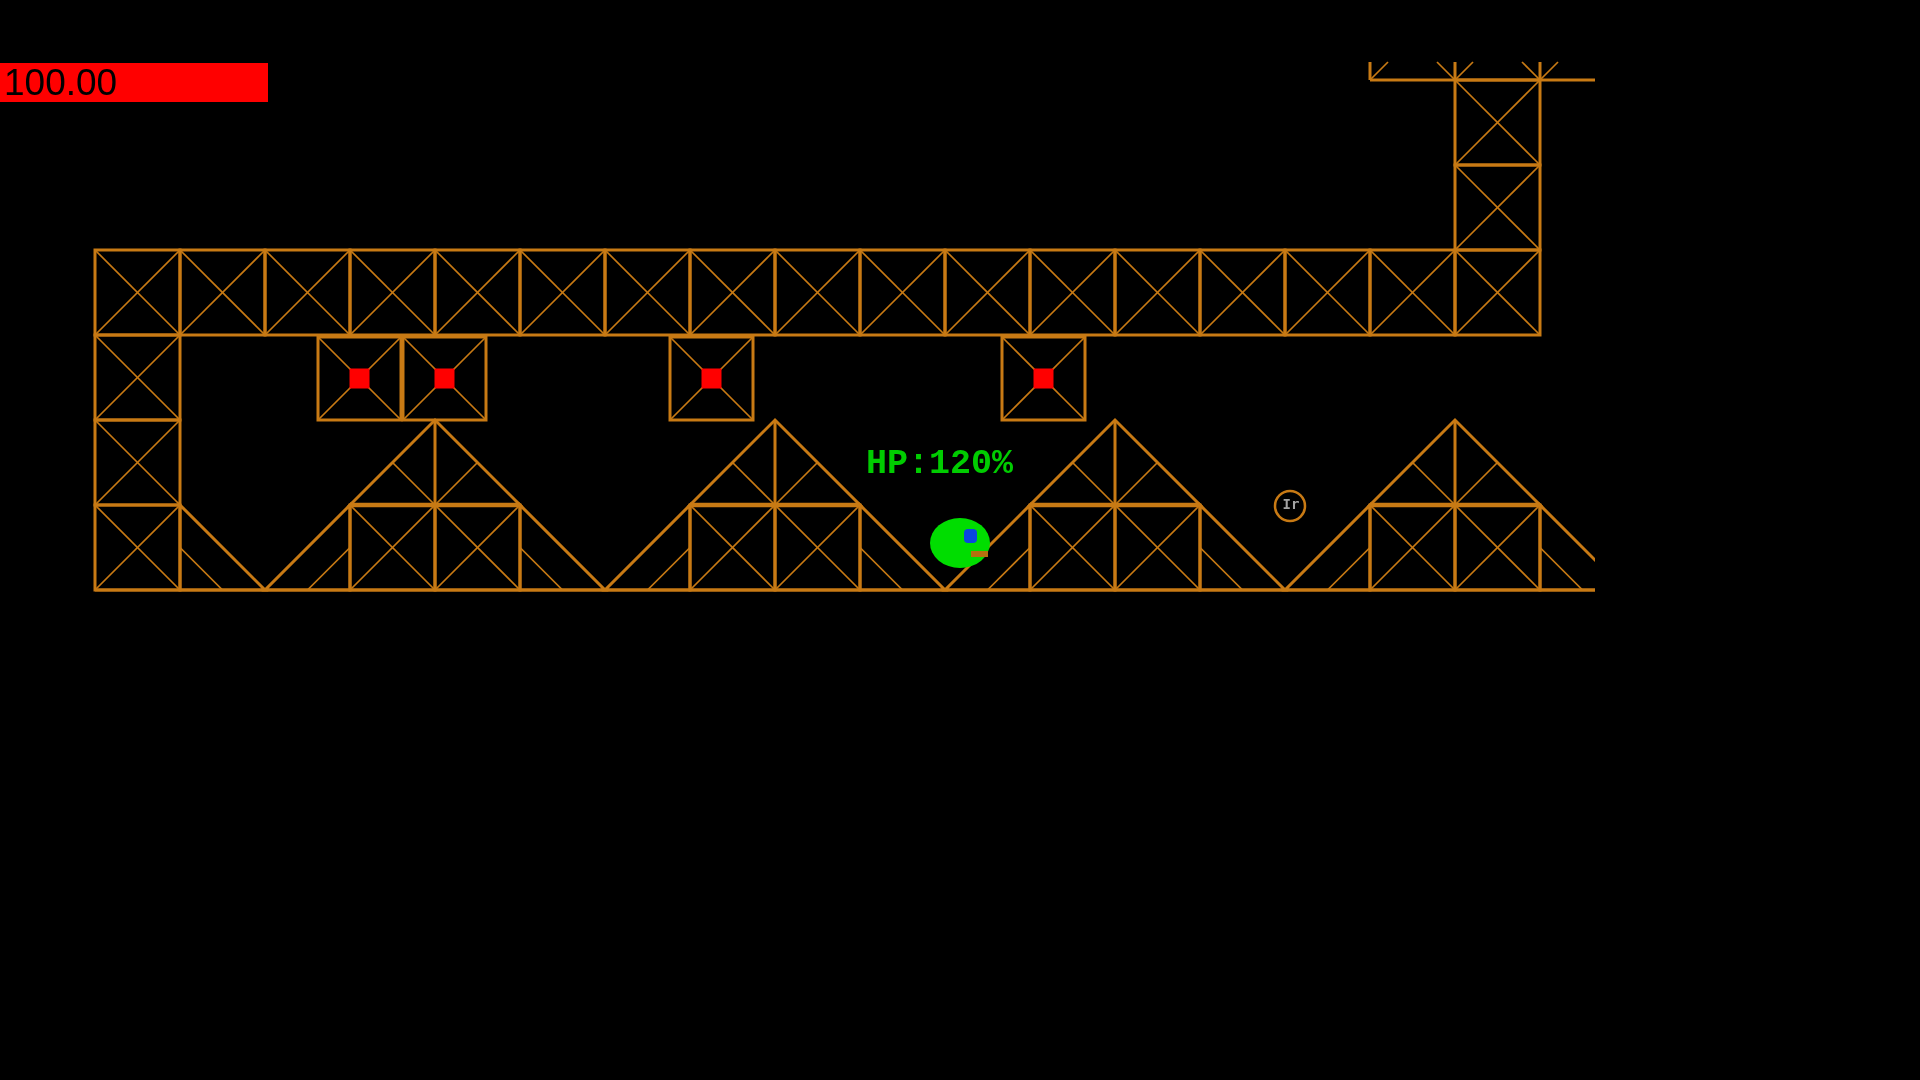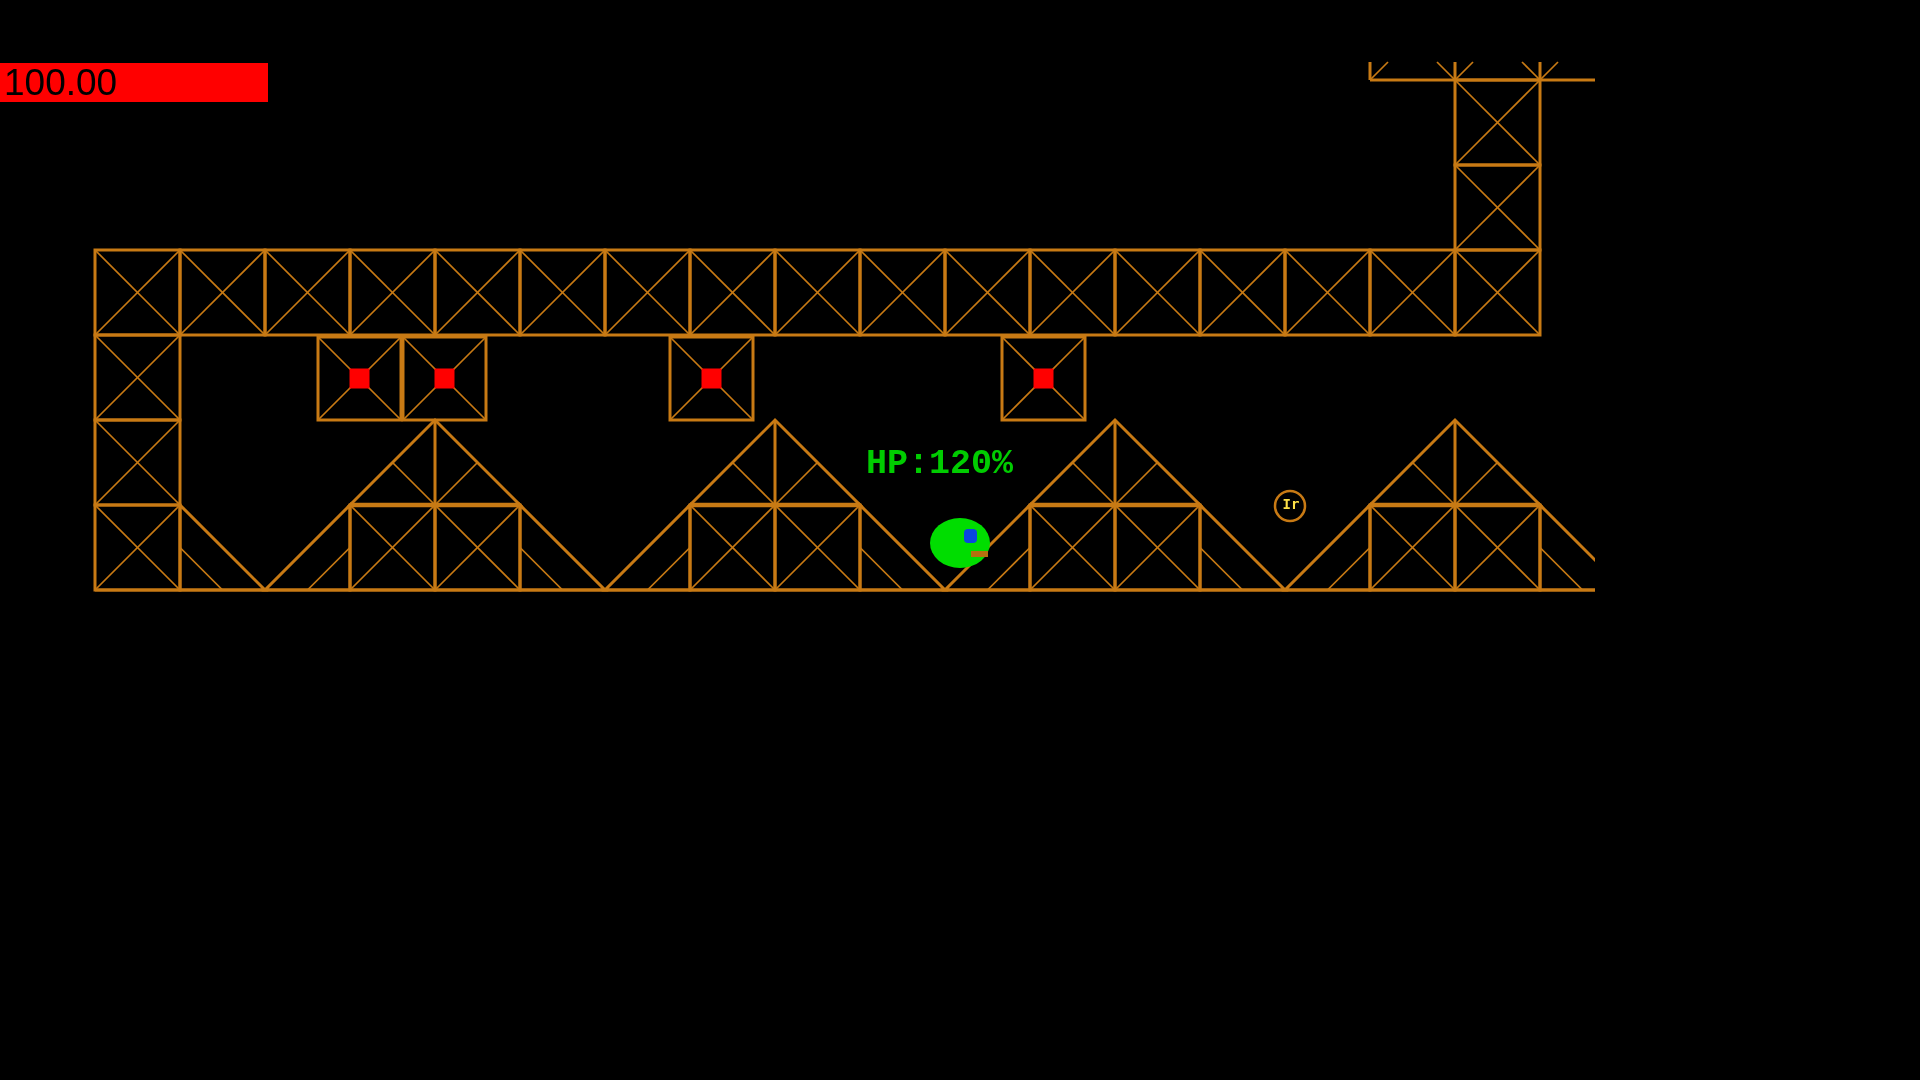--- a/index.html
+++ b/index.html
@@ -351,14 +351,14 @@
         <rect x="971" y="551" width="17" height="6" fill="#b4700f"></rect>
       </g>
     </svg>
 
   <div class="healthbar" style="background: rgb(255, 0, 0);">
     <span style="color: rgb(0, 0, 0);">100.00</span>
   </div>
 
   <div class="hp-label" style="color: rgb(0, 204, 0);">HP:120%</div>
 
-  <div class="coin-glyph" style="color: #fde047;">Ir</div>
+  <div class="coin-glyph" style="color: #a3a3a3;">Ir</div>
 </div>
 
 </body></html>

